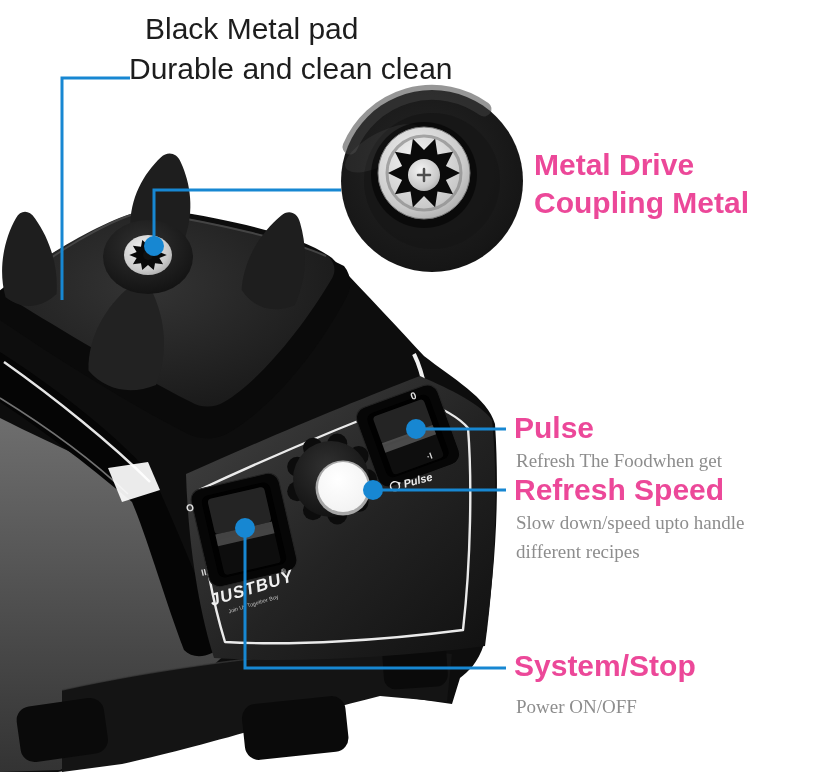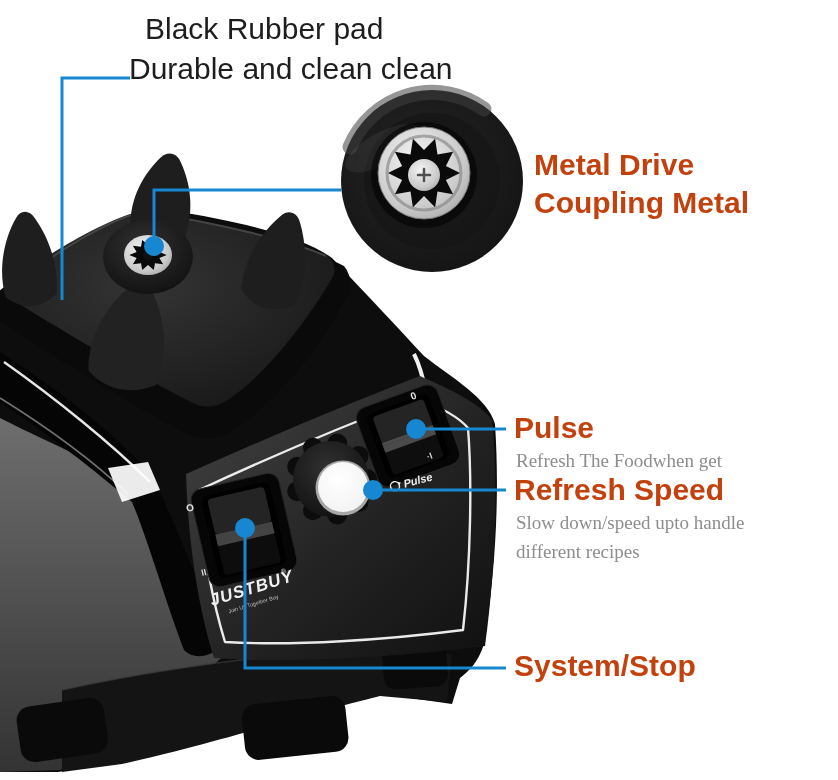--- a/index.html
+++ b/index.html
@@ -1,21 +1,21 @@
 <!DOCTYPE html>
 <html><head>
 <meta charset="utf-8">
 <style>
   html,body{margin:0;padding:0;background:#ffffff;}
   #stage{position:relative;width:838px;height:780px;background:#ffffff;overflow:hidden;
          font-family:"Liberation Sans", sans-serif;}
   #scene{position:absolute;left:0;top:0;}
   .label{position:absolute;white-space:nowrap;}
   .lbl-plain{font-size:30px;color:#1d1d1d;letter-spacing:0px;}
-  .lbl-bold{font-size:30px;font-weight:700;color:#c2410c;letter-spacing:0px;}
+  .lbl-bold{font-size:30px;font-weight:700;color:#ec4899;letter-spacing:0px;}
   .lbl-desc{font-size:19px;color:#8d8d8d;font-family:Liberation Serif, serif;}
   svg text{font-family:"Liberation Sans", sans-serif;}
 </style>
 </head>
 <body>
 
 <div id="stage">
 
 <svg id="scene" width="838" height="780" viewBox="0 0 838 780">
   <defs>
@@ -198,28 +198,29 @@
     <path d="M 245,528 L 245,668 L 506,668"></path>
   </g>
   <g fill="#1787d2">
     <circle cx="154" cy="246" r="10"></circle>
     <circle cx="416" cy="429" r="10"></circle>
     <circle cx="373" cy="490" r="10"></circle>
     <circle cx="245" cy="528" r="10"></circle>
   </g>
 </svg>
 
-<div class="label lbl-plain" style="left:145px;top:12px">Black Rubber pad</div>
+<div class="label lbl-plain" style="left:145px;top:12px">Black Metal pad</div>
 <div class="label lbl-plain" style="left:129px;top:52px">Durable and clean clean</div>
 
 <div class="label lbl-bold" style="left:534px;top:148px">Metal Drive</div>
 <div class="label lbl-bold" style="left:534px;top:186px">Coupling Metal</div>
 
 <div class="label lbl-bold" style="left:514px;top:411px">Pulse</div>
 <div class="label lbl-desc" style="left:516px;top:450px">Refresh The Foodwhen get</div>
 
 <div class="label lbl-bold" style="left:514px;top:473px">Refresh Speed</div>
 <div class="label lbl-desc" style="left:516px;top:512px">Slow down/speed upto handle</div>
 <div class="label lbl-desc" style="left:516px;top:541px">different recipes</div>
 
 <div class="label lbl-bold" style="left:514px;top:649px">System/Stop</div>
+<div class="label lbl-desc" style="left:516px;top:696px">Power ON/OFF</div>
 
 </div>
 
 </body></html>

